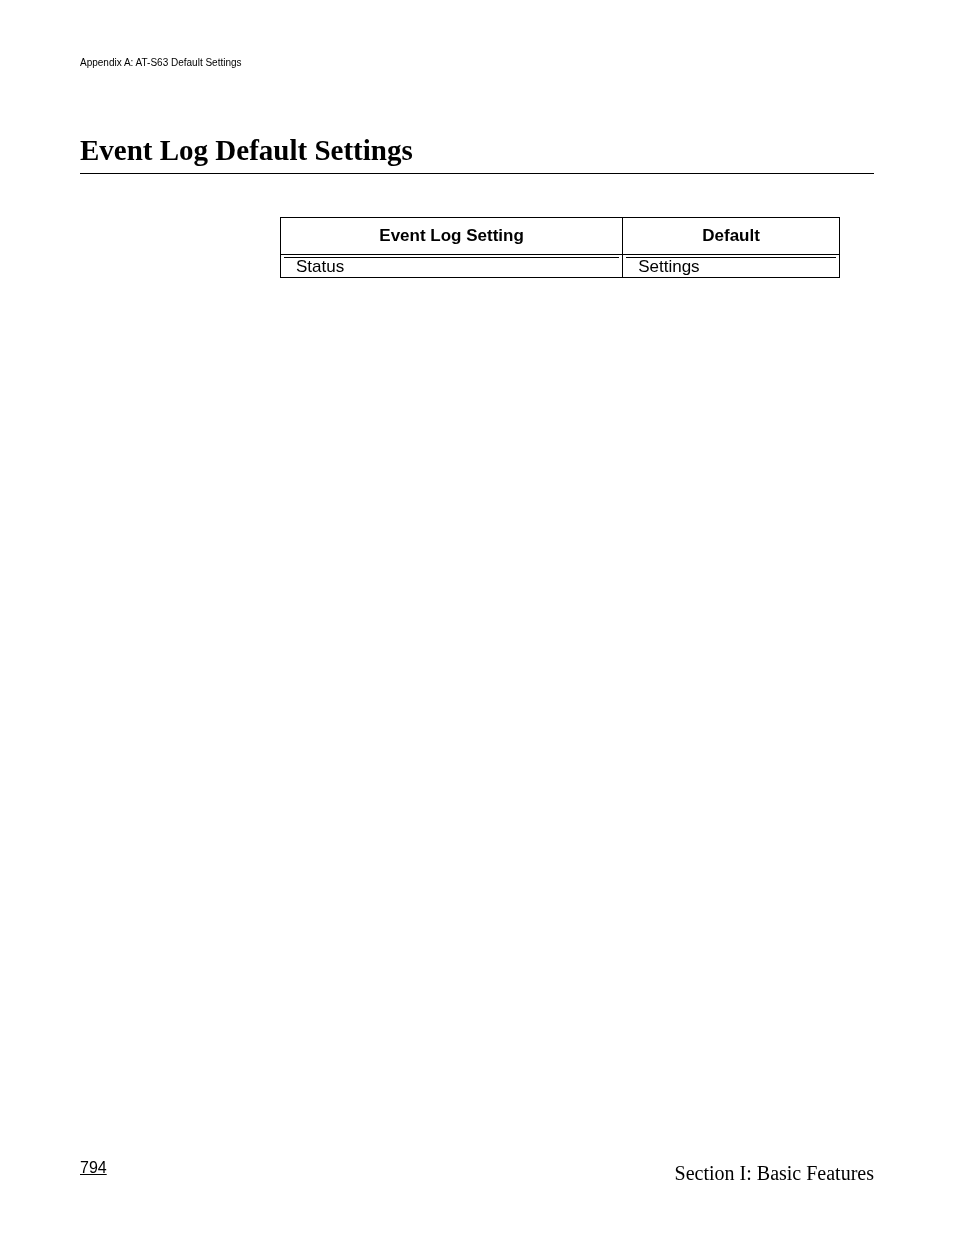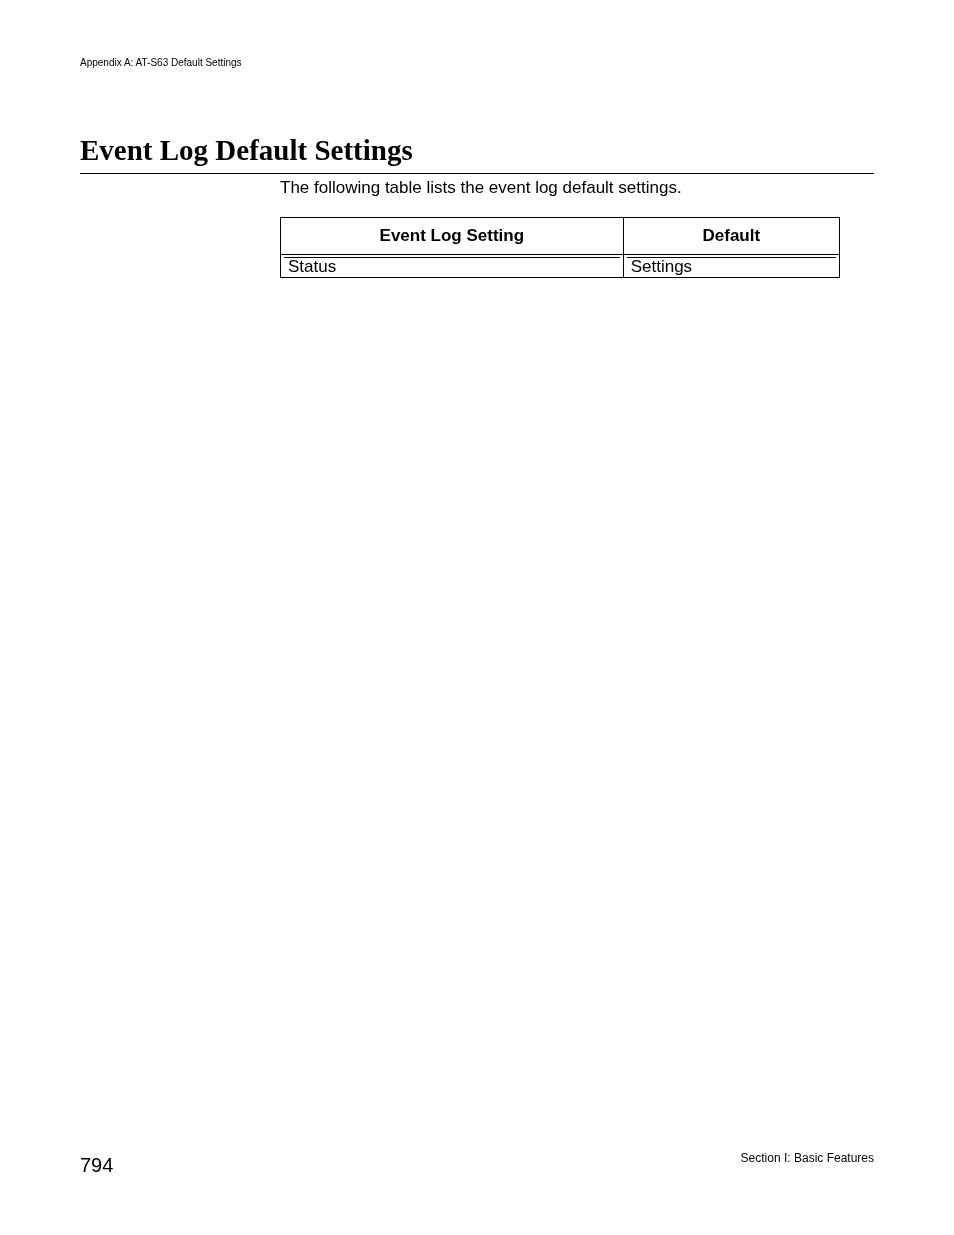--- a/index.html
+++ b/index.html
@@ -78,51 +78,51 @@
     padding: 6px 10px;
     font-size: 17px;
     text-align: left;
   }
   .settings-table tr:last-child td {
     border-bottom: 1.5px solid #000;
   }
   .settings-table .col-setting { width: 350px; }
   .settings-table .col-default { width: 210px; text-align: center; }
   .header-gap td {
-    padding: 2px 10px 0 7px;
+    padding: 2px 10px 0 15px;
     border-top: none;
   }
   .footer-left {
     position: absolute;
     bottom: 58px;
     left: 80px;
-    font-size: 20px;
+    font-size: 16px;
     font-family: Arial, Helvetica, sans-serif;
+    text-decoration: underline;
   }
   .footer-right {
     position: absolute;
-    bottom: 70px;
+    bottom: 50px;
     right: 80px;
-    font-size: 12px;
-    font-family: Liberation Sans, sans-serif;
+    font-size: 20px;
+    font-family: Liberation Serif, serif;
   }
 </style>
 </head>
 <body>
 
 <div class="page">
 
   <div class="header-text">Appendix A: AT-S63 Default Settings</div>
 
   <div class="title-block">
     <h1 class="title-text">Event Log Default Settings</h1>
     <hr class="title-rule">
   </div>
 
-  <div class="intro-text">The following table lists the event log default settings.</div>
 
   <table class="settings-table">
     <thead>
       <tr>
         <th class="col-setting">Event Log Setting</th>
         <th class="col-default">Default</th>
       </tr>
     </thead>
     <tbody>
       <tr class="header-gap">

